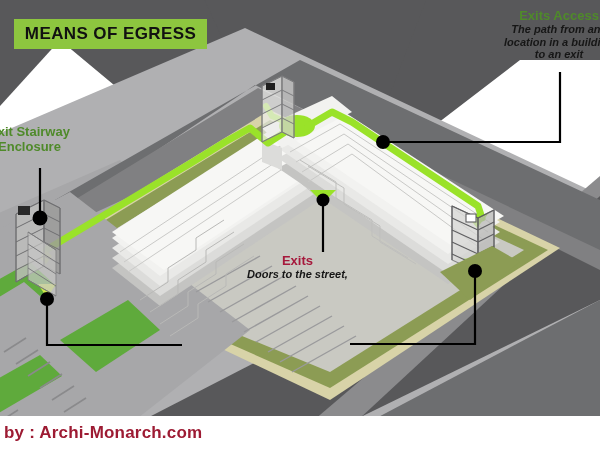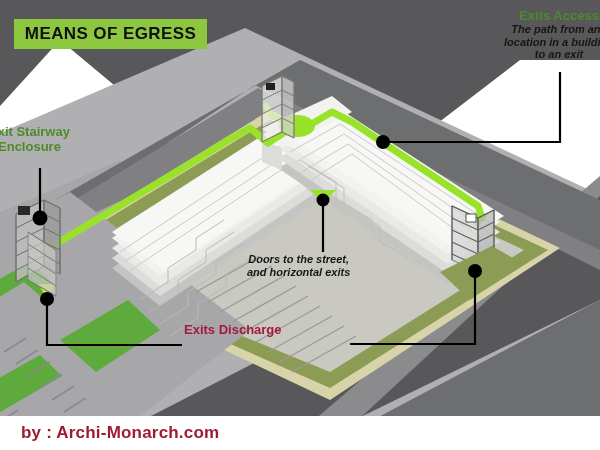--- a/index.html
+++ b/index.html
@@ -103,21 +103,21 @@
     position: absolute;
     left: 0;
     bottom: 0;
     width: 600px;
     height: 34px;
     background: #ffffff;
     display: flex;
     align-items: center;
   }
   #credit-bar .credit-text {
-    margin-left: 21px;
+    margin-left: 4px;
     font-size: 17px;
     font-weight: bold;
     color: #9d1b33;
     letter-spacing: 0.2px;
   }
 </style>
 </head>
 <body>
 
 <div id="stage">
@@ -368,25 +368,24 @@
     <div class="a-body">location in a building</div>
     <div class="a-body">to an exit</div>
   </div>
 
   <div class="annot" id="annot-exit-stairway">
     <div class="a-head head-green">Exit Stairway</div>
     <div class="a-head head-green">Enclosure</div>
   </div>
 
   <div class="annot" id="annot-exits">
+    <div class="a-head head-red">Exits</div>
     <div class="a-body">Doors to the street,</div>
-    <div class="a-body">and horizontal exits</div>
   </div>
 
   <div class="annot" id="annot-exits-discharge">
-    <div class="a-head head-red">Exits Discharge</div>
   </div>
 
   <div id="credit-bar">
     <span class="credit-text">by : Archi-Monarch.com</span>
   </div>
 
 </div>
 
 </body></html>

